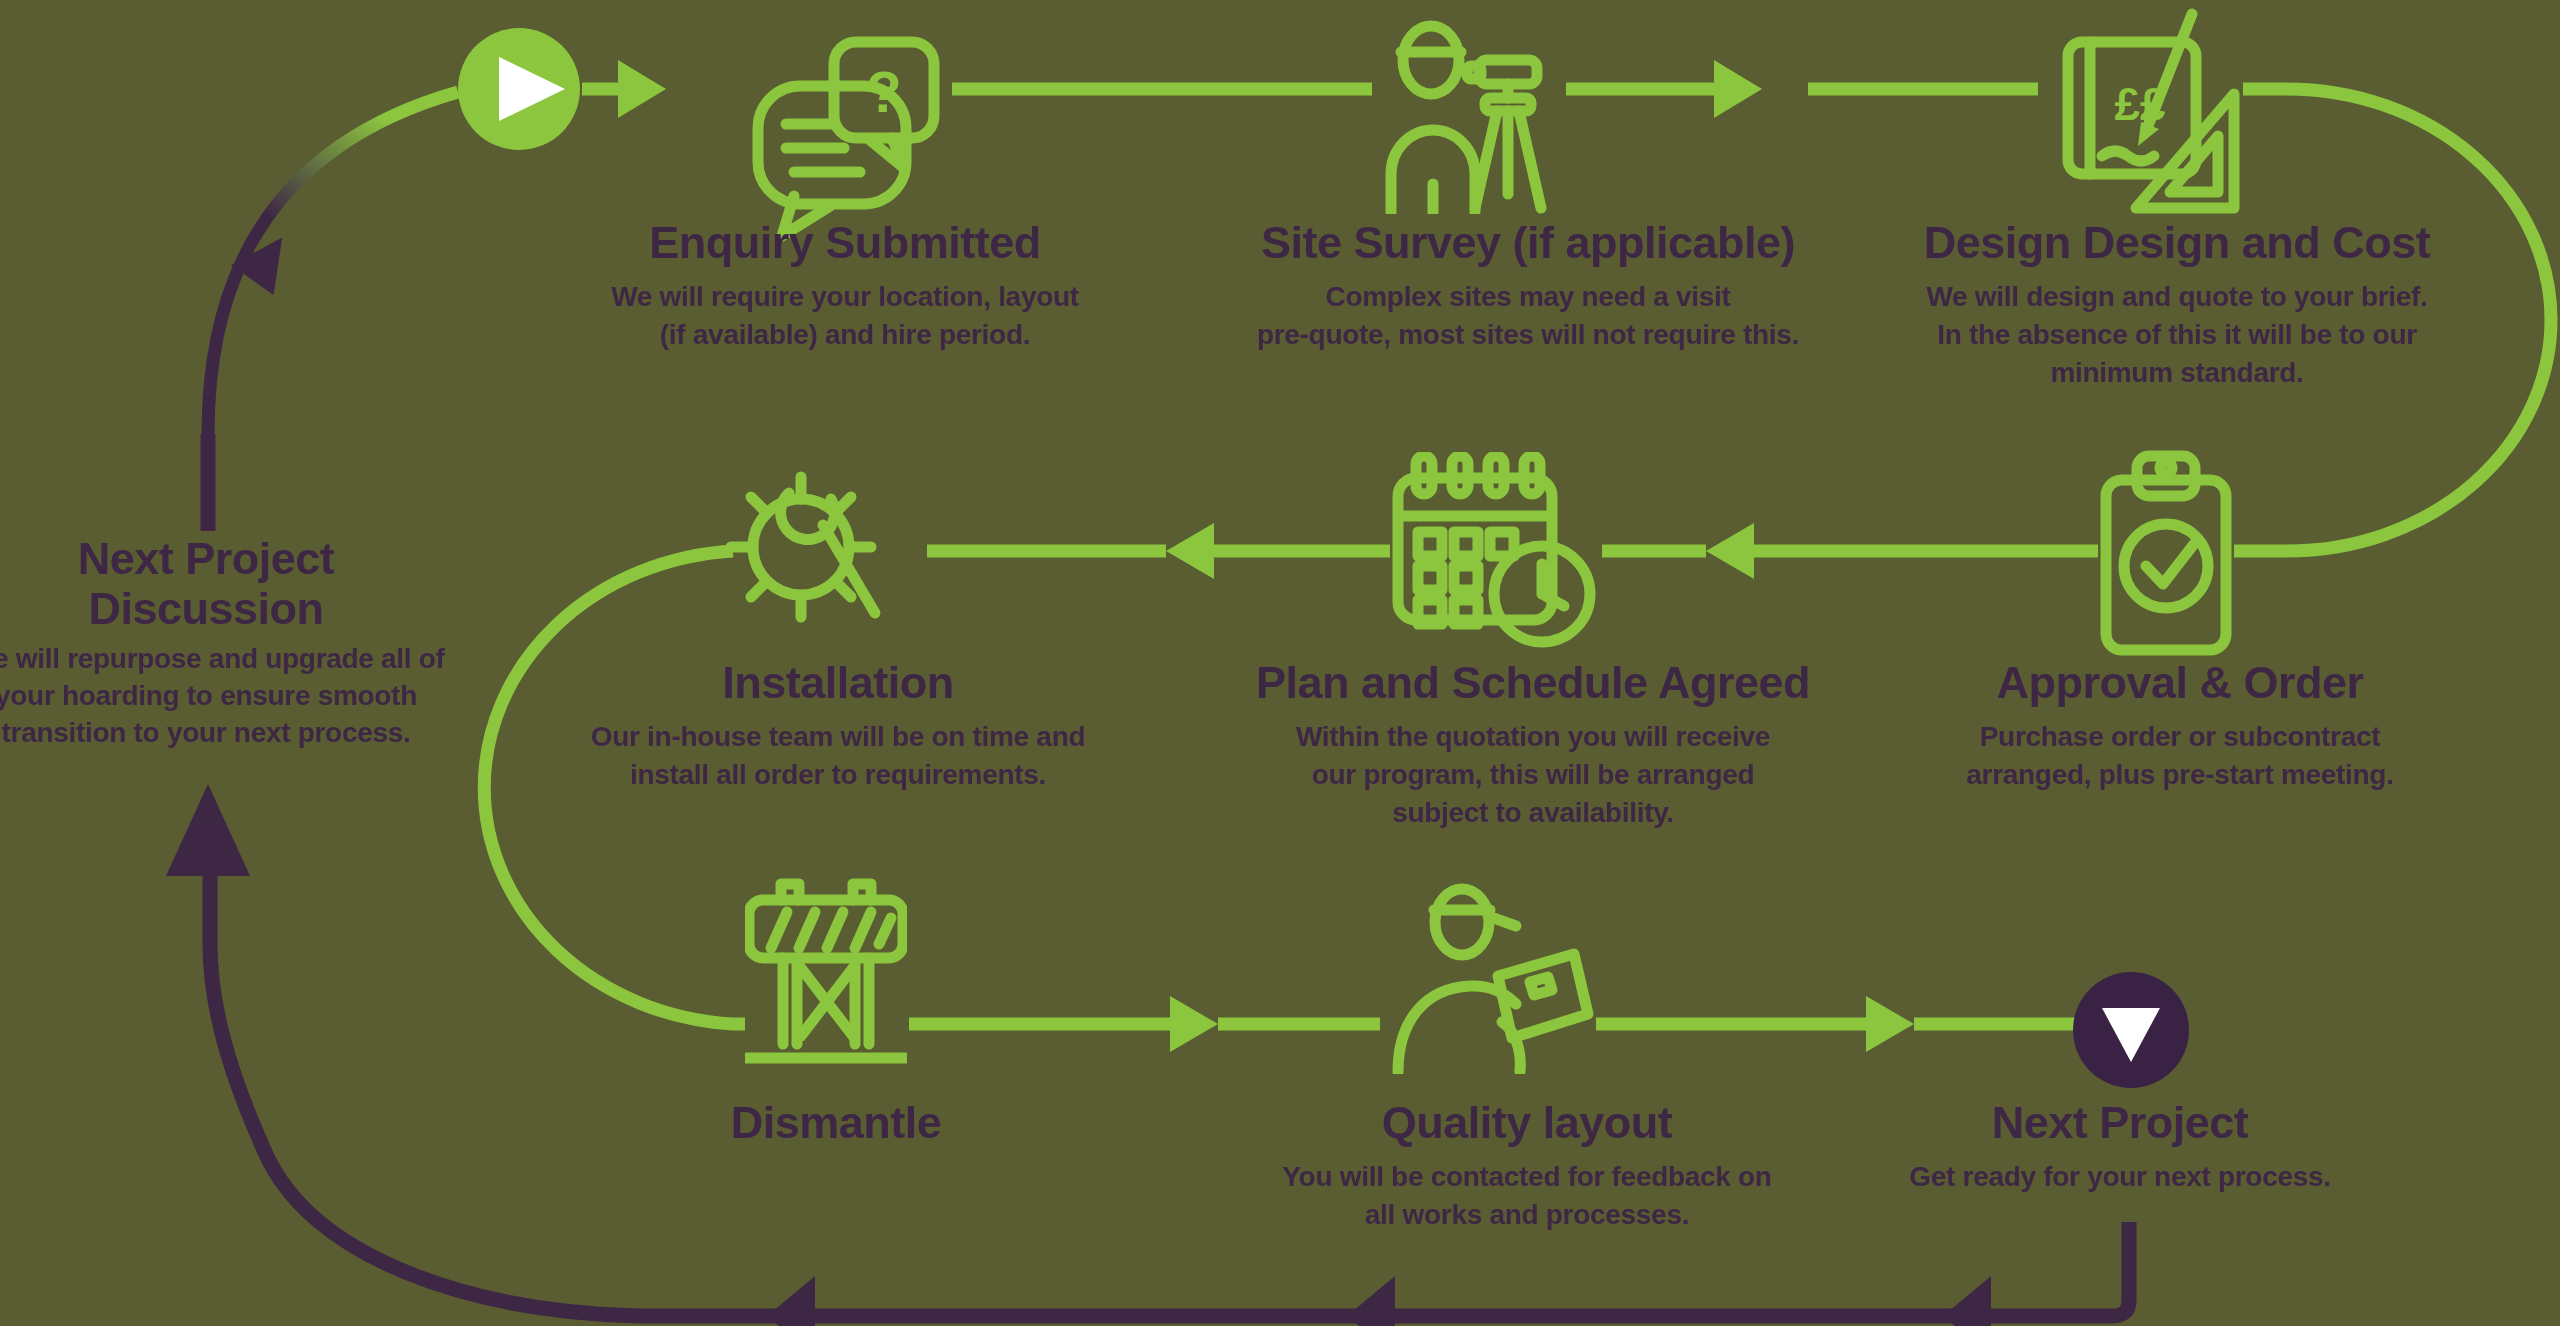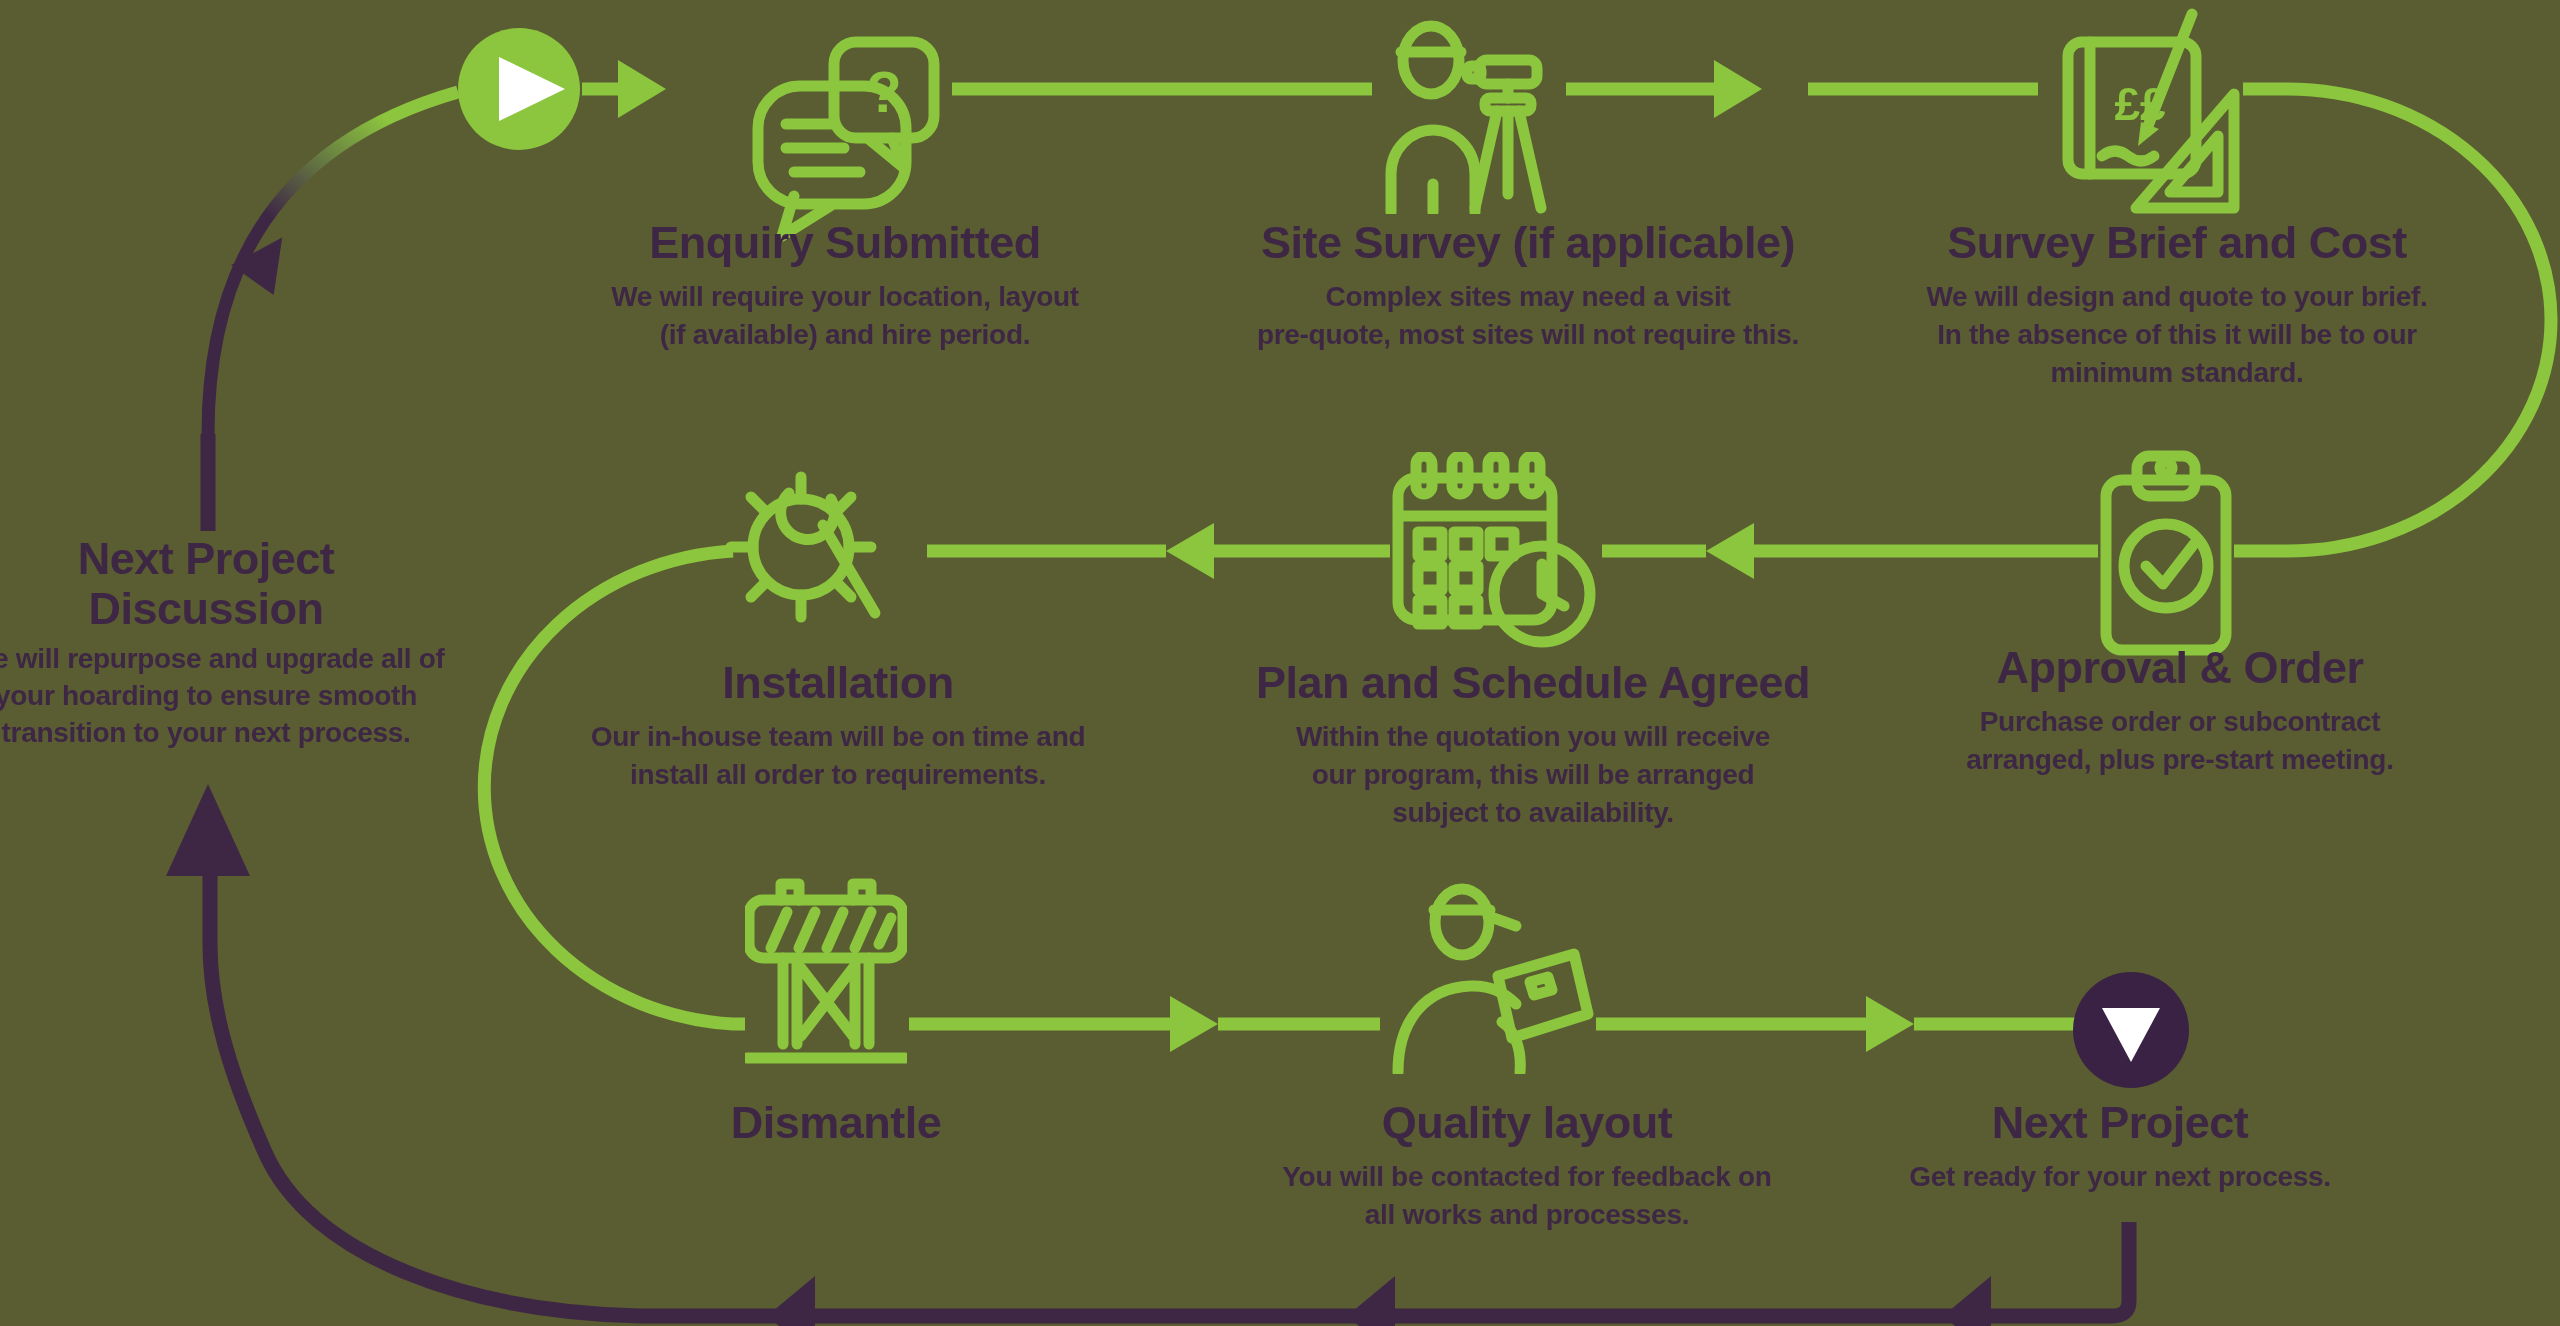--- a/index.html
+++ b/index.html
@@ -179,27 +179,27 @@
 pre-quote, most sites will not require this.</p>
   </div>
 
   <div class="step" style="left:525px;top:218px;width:640px">
     <h2>Enquiry Submitted</h2>
     <p>We will require your location, layout
 (if available) and hire period.</p>
   </div>
 
   <div class="step" style="left:1857px;top:218px;width:640px">
-    <h2>Survey Brief and Cost</h2>
+    <h2>Design Design and Cost</h2>
     <p>We will design and quote to your brief.
 In the absence of this it will be to our
 minimum standard.</p>
   </div>
 
-  <div class="step" style="left:1880px;top:643px;width:600px">
+  <div class="step" style="left:1880px;top:658px;width:600px">
     <h2>Approval &amp; Order</h2>
     <p>Purchase order or subcontract
 arranged, plus pre-start meeting.</p>
   </div>
 
   <div class="step" style="left:1213px;top:658px;width:640px">
     <h2>Plan and Schedule Agreed</h2>
     <p>Within the quotation you will receive
 our program, this will be arranged
 subject to availability.</p>

